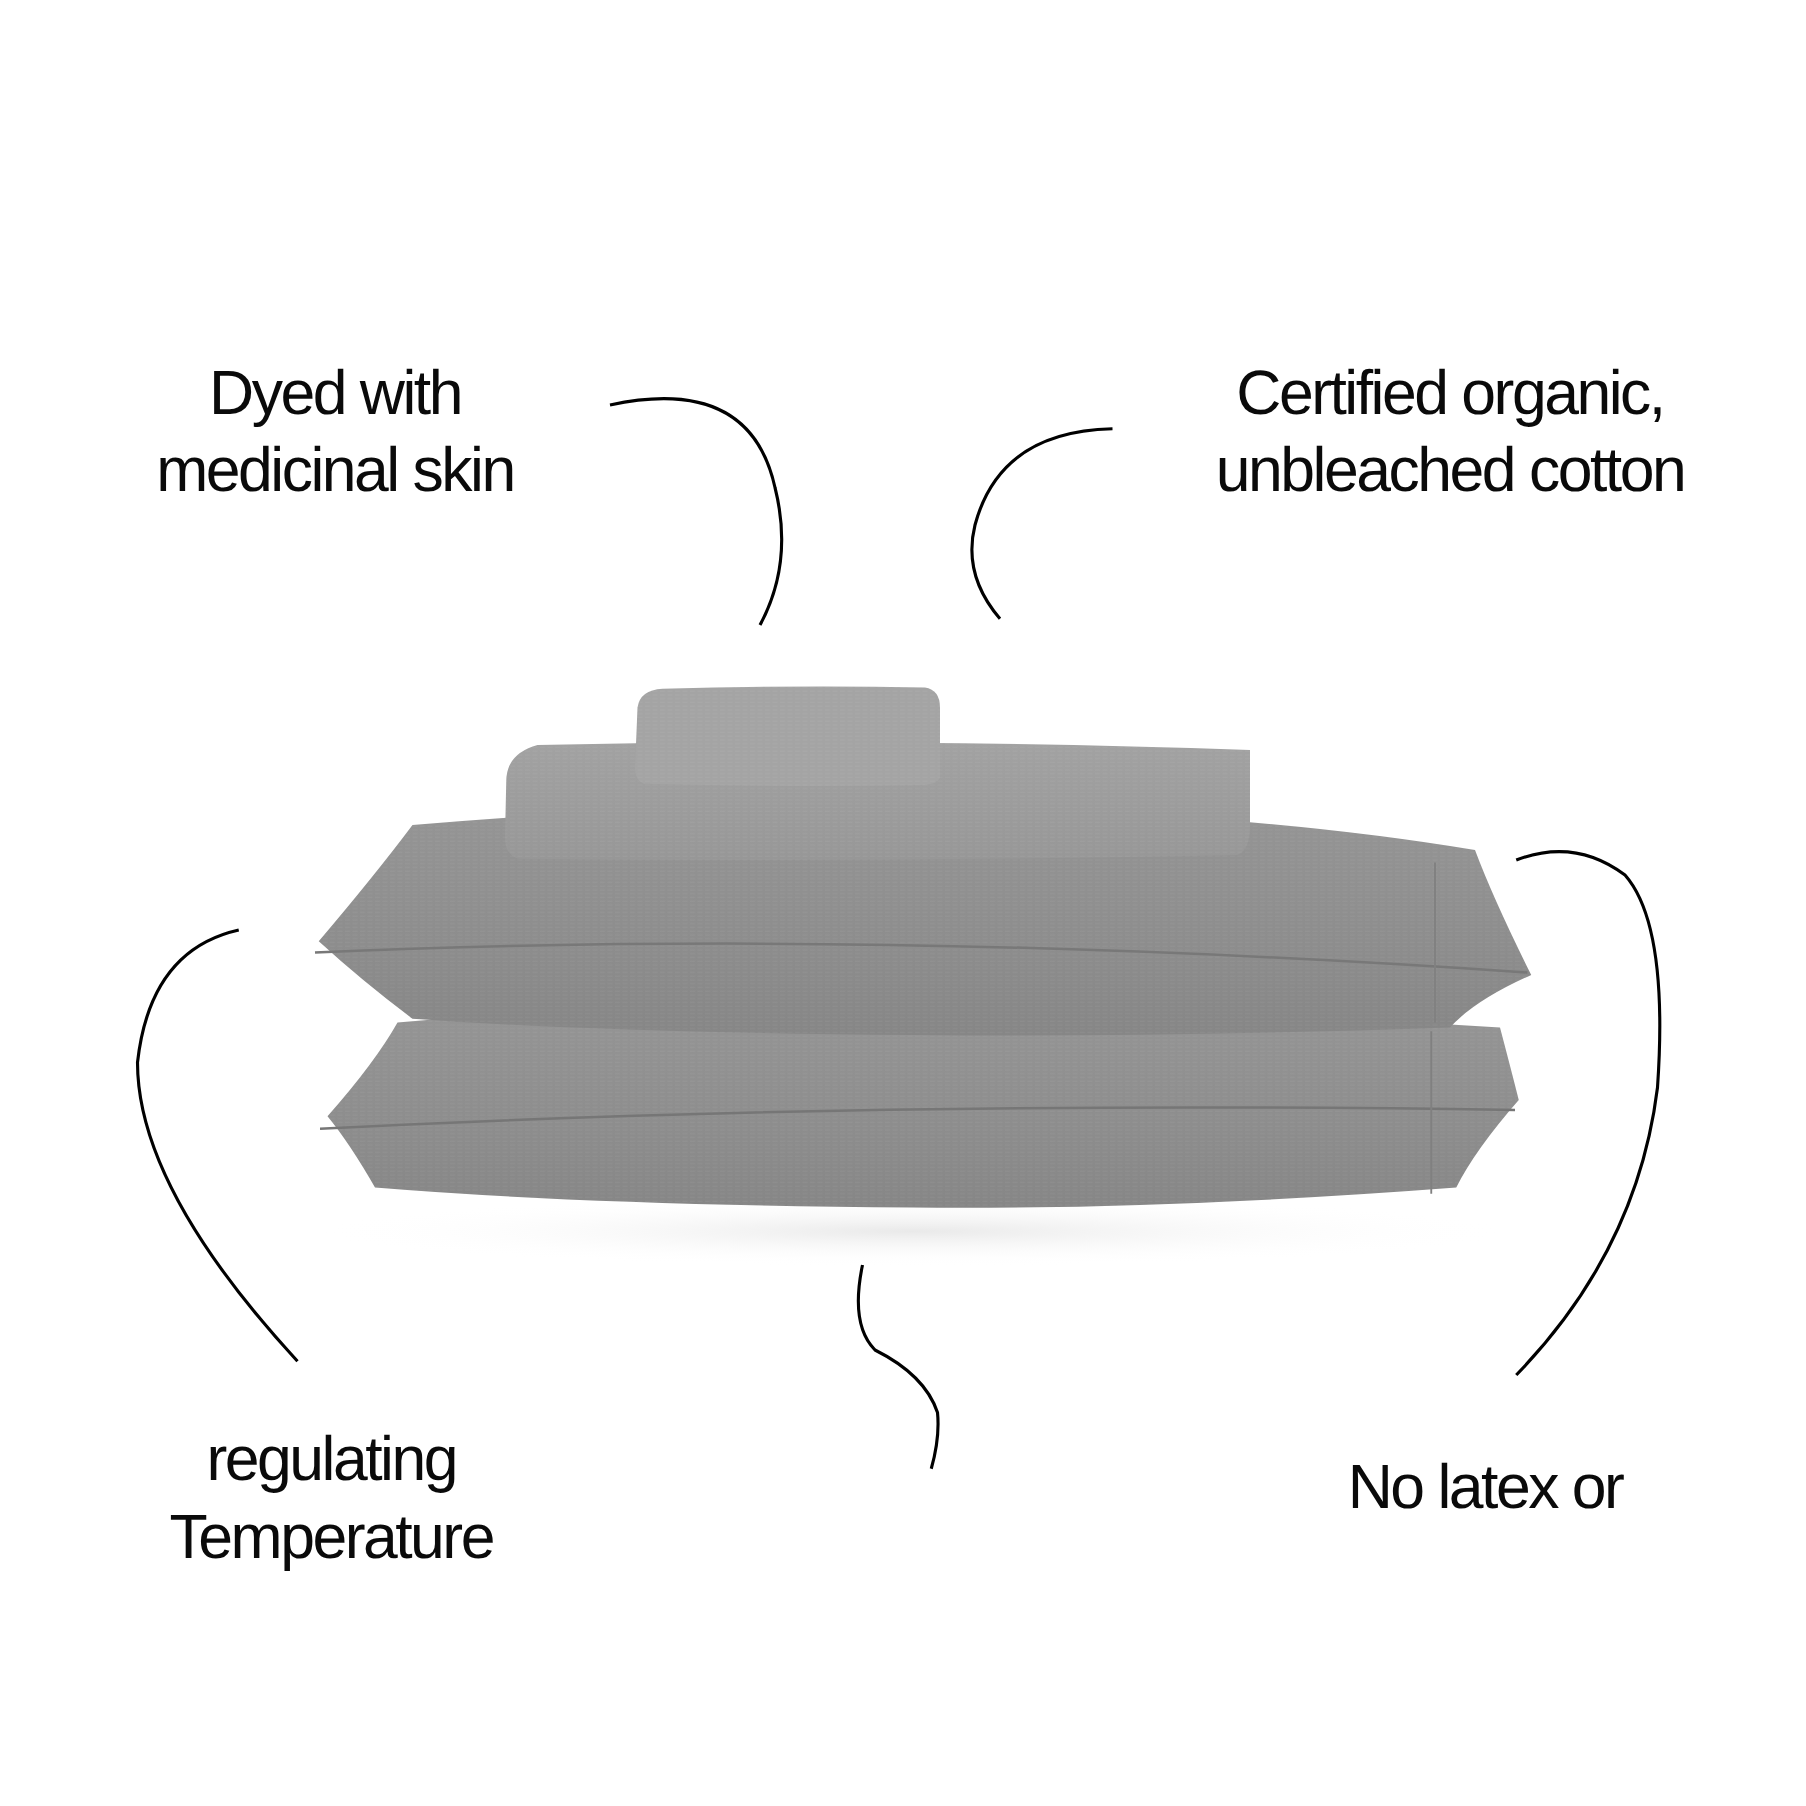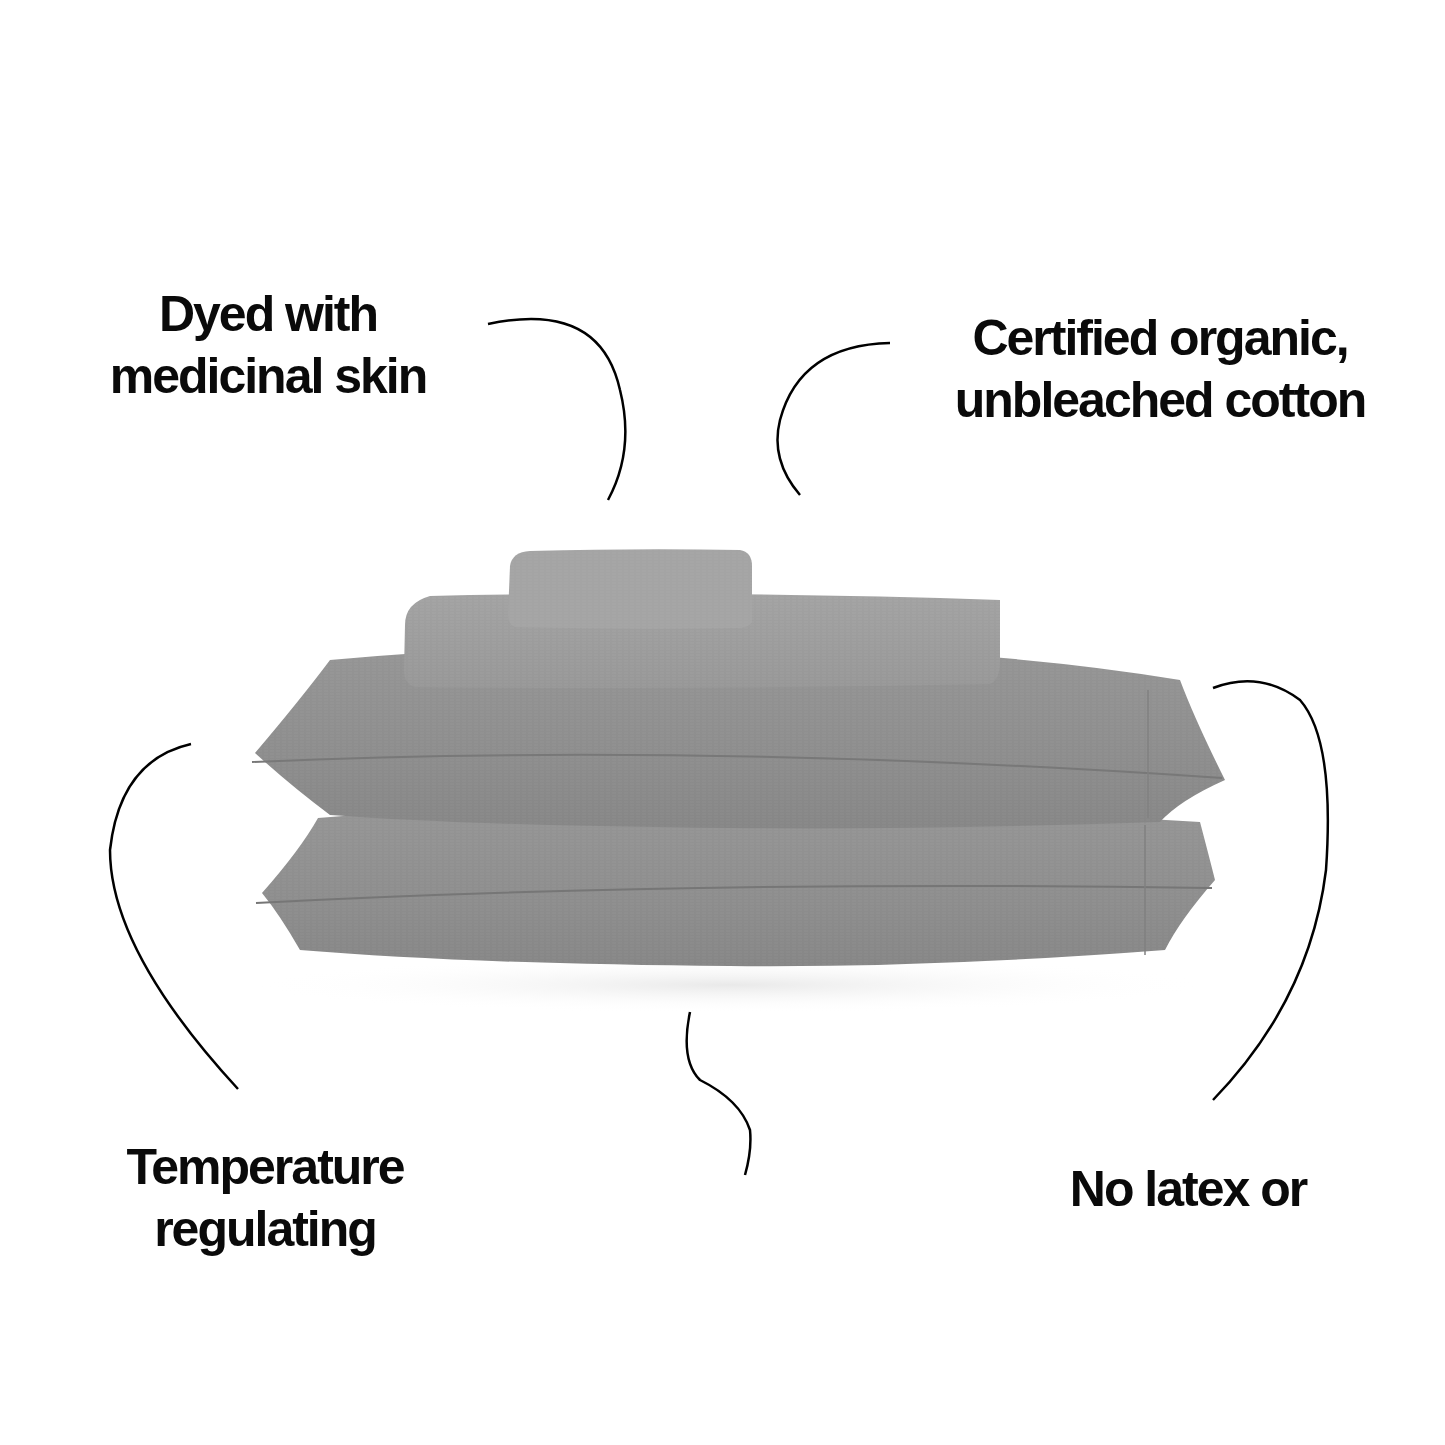--- a/index.html
+++ b/index.html
@@ -14,21 +14,21 @@
   }
   .feature-label {
     position: absolute;
     text-align: center;
     font-size: 50px;
     line-height: 62px;
     letter-spacing: -2px;
     white-space: nowrap;
     transform: translateX(-50%);
   }
-  .feature-label span { display: block; font-weight: bold; }
+  .feature-label span { display: block; }
   svg.overlay { position: absolute; left: 0; top: 0; }
 </style>
 </head>
 <body>
 
 <div id="canvas">
 
   <svg class="overlay" width="1445" height="1445" viewBox="0 0 1445 1445">
     <defs>
       <linearGradient id="g-pillow" x1="0" y1="0" x2="0" y2="1">
@@ -81,28 +81,28 @@
     <path d="M191 744 Q120 760 110 850 Q110 950 238 1089" stroke="#000" stroke-width="2.5" fill="none"></path>
     <path d="M690 1012 Q680 1060 700 1080 Q740 1100 750 1130 Q752 1150 745 1175" stroke="#000" stroke-width="2.5" fill="none"></path>
     <path d="M1213 688 Q1260 670 1300 700 Q1335 740 1326 870 Q1310 1000 1213 1100" stroke="#000" stroke-width="2.5" fill="none"></path>
   </svg>
 
   <div class="feature-label" style="left:268px; top:283px;">
     <span>Dyed with</span>
     <span>medicinal skin</span>
   </div>
 
-  <div class="feature-label" style="left:1160px; top:283px;margin-top:24px;">
+  <div class="feature-label" style="left:1160px; top:283px;">
     <span>Certified  organic,</span>
     <span>unbleached cotton</span>
   </div>
 
   <div class="feature-label" style="left:265px; top:1136px;">
+    <span>regulating</span>
     <span>Temperature</span>
-    <span>regulating</span>
   </div>
 
 
   <div class="feature-label" style="left:1188px; top:1136px;margin-top:22px;">
     <span>No latex or</span>
   </div>
 
 </div>
 
 </body></html>

